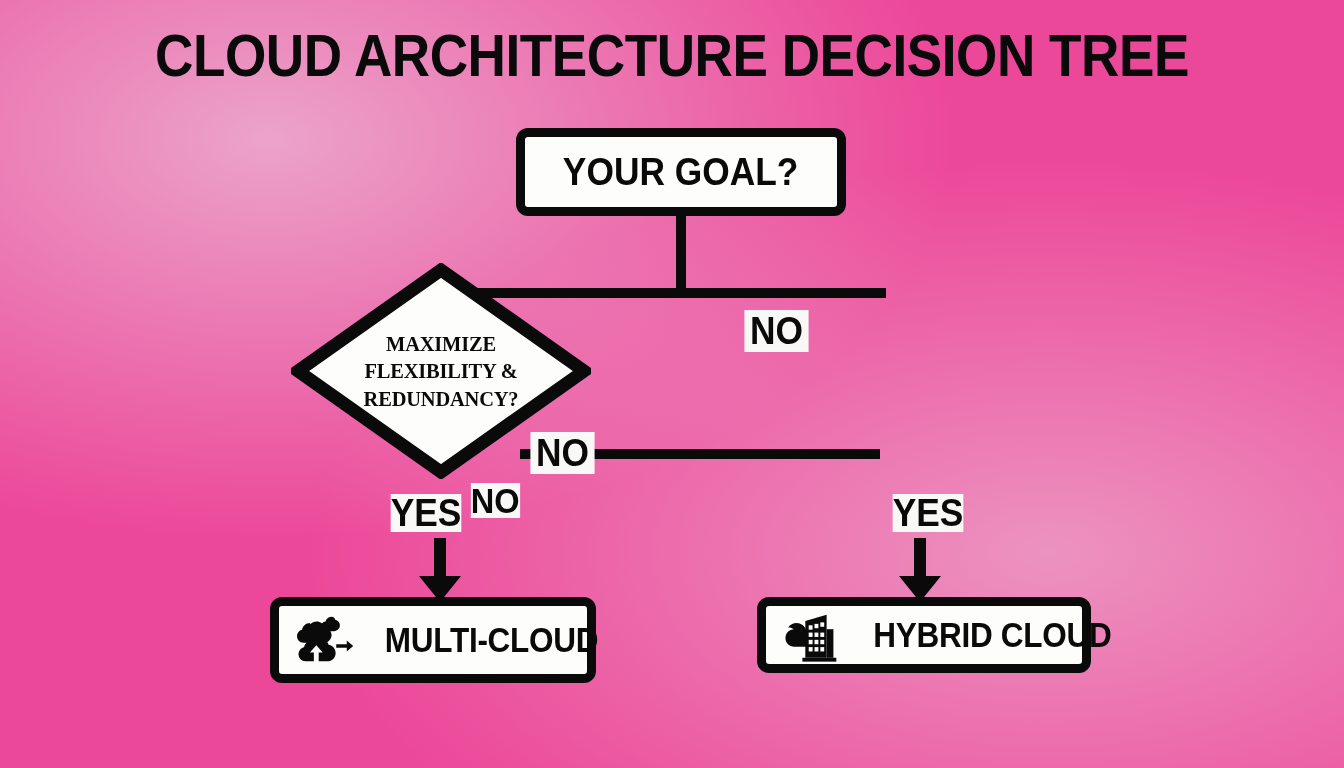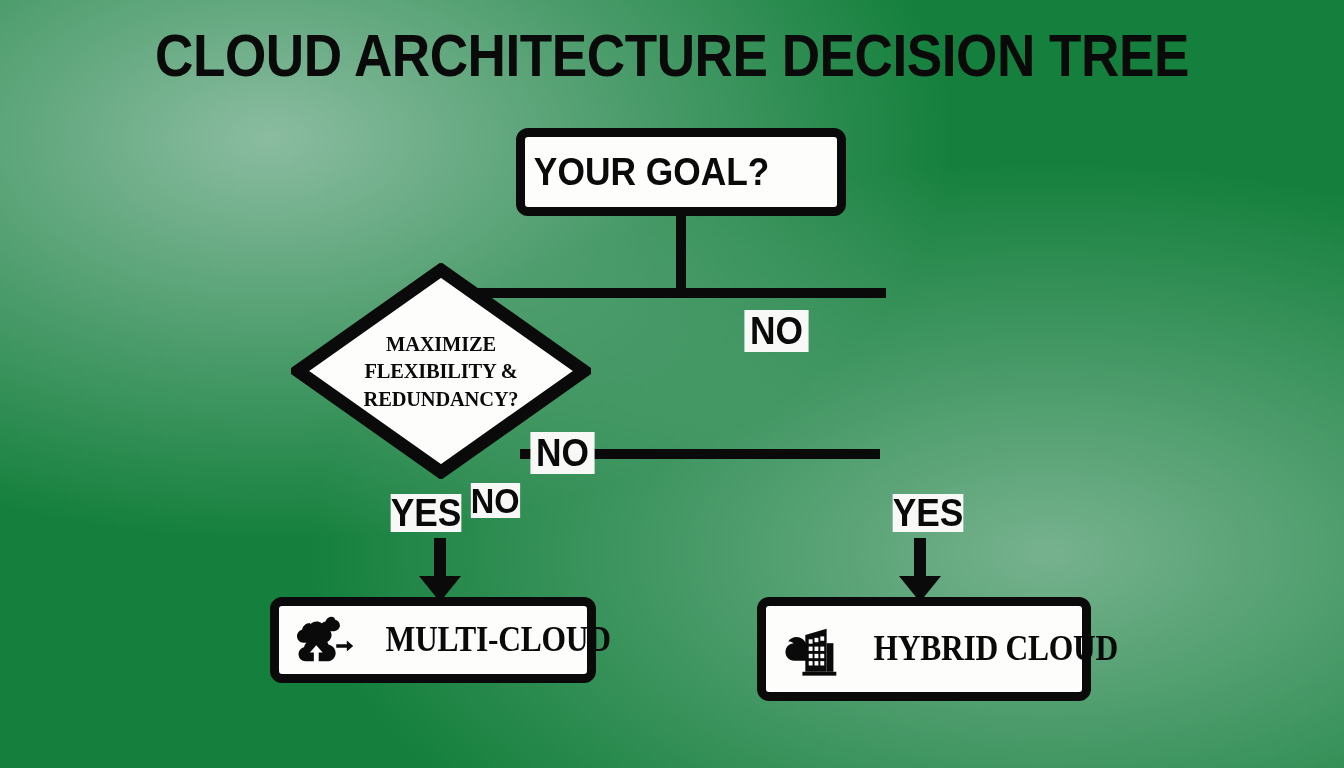--- a/index.html
+++ b/index.html
@@ -7,21 +7,21 @@
     width: 1344px;
     height: 768px;
     overflow: hidden;
     background: #f7f7f6;
     font-family: "Liberation Sans", sans-serif;
   }
   #stage {
     position: relative;
     width: 1344px;
     height: 768px;
-    background: #15803d;
+    background: #ec4899;
   }
   
   #stage::before {
     content: "";
     position: absolute;
     inset: 0;
     background:
       radial-gradient(ellipse at 20% 18%, rgba(235,238,242,0.55) 0%, rgba(248,248,247,0) 45%),
       radial-gradient(ellipse at 78% 72%, rgba(236,238,240,0.45) 0%, rgba(248,248,247,0) 50%);
     pointer-events: none;
@@ -43,42 +43,42 @@
   }
 
   
   .node-box {
     position: absolute;
     background: #fdfdfc;
     border: 9px solid #0a0a0a;
     border-radius: 12px;
     display: flex;
     align-items: center;
+    justify-content: center;
     z-index: 5;
   }
   .node-label {
     font-weight: bold;
     color: #0a0a0a;
     white-space: nowrap;
     transform: scaleX(0.93);
   }
 
   #root-node {
     left: 516px; top: 128px; width: 330px; height: 88px;
   }
   #root-node .node-label { font-size: 38px; letter-spacing: 0px; }
 
   .leaf-box {
     padding: 0 18px;
     gap: 14px;
     justify-content: flex-start;
-    font-family: Liberation Serif, serif;
   }
   #multi-cloud-node { left: 270px; top: 597px; width: 326px; height: 86px; }
-  #hybrid-cloud-node { left: 757px; top: 597px; width: 334px; height: 104px; }
+  #hybrid-cloud-node { left: 757px; top: 597px; width: 334px; height: 76px; }
   .leaf-box .node-label { font-size: 35px; letter-spacing: -0.3px; transform: scaleX(0.90); }
 
   .leaf-icon { flex: 0 0 auto; width: 62px; height: 62px; display: block; }
 
   
   .diamond-wrap {
     position: absolute;
     z-index: 4;
   }
   #left-diamond  { left: 291px; top: 263px; width: 300px; height: 216px; font-family: Liberation Serif, serif; }

